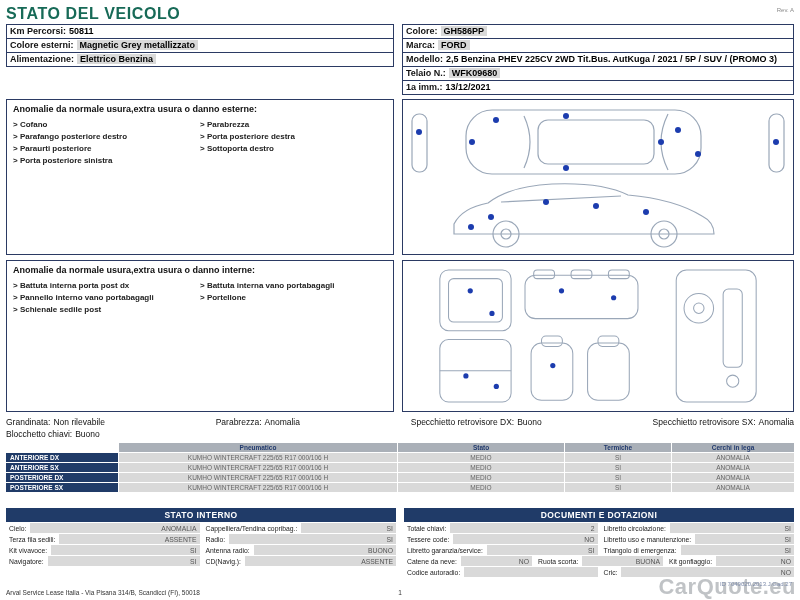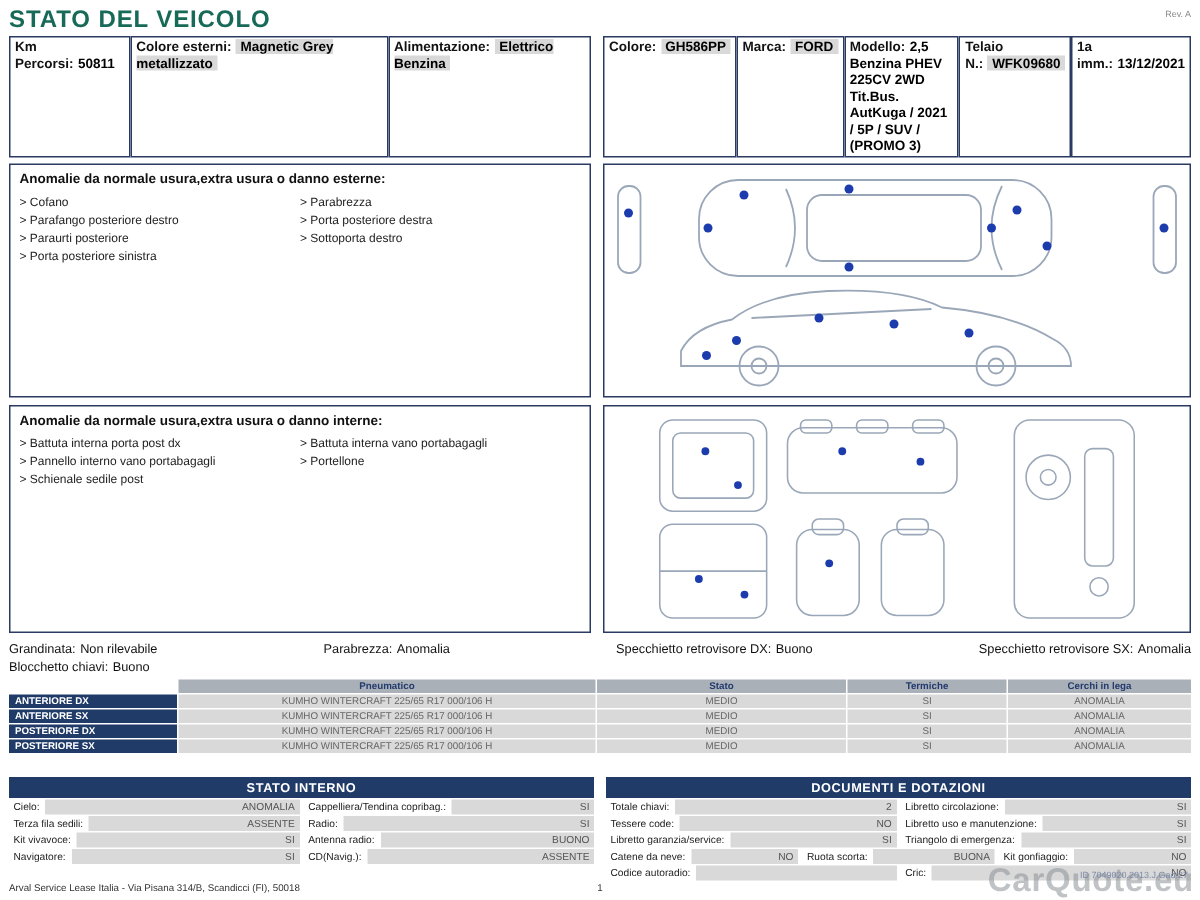--- a/index.html
+++ b/index.html
@@ -14,21 +14,21 @@
     font-family:"Liberation Sans",sans-serif;color:#111;
     box-sizing:border-box;padding:5px 6px;overflow:hidden;
   }
   
   .topbar{display:flex;justify-content:space-between;align-items:flex-start;height:17px;}
   .title{color:var(--teal);font-size:16px;font-weight:bold;letter-spacing:.6px;}
   .rev{font-size:6px;color:#8a8a8a;padding-top:2px;}
 
   
   .info{display:flex;gap:8px;margin-top:2px;}
-  .info-col{display:flex;}
+  .info-col{display:flex;flex-direction:column;}
   .info-left{width:388px;}
   .info-right{width:392px;}
   .irow{
     border:1px solid var(--line);margin-bottom:-1px;
     font-size:9px;font-weight:bold;padding:1px 3px;line-height:11px;
     display:block;background:#fff;
   }
   .irow .lbl{margin-right:3px;}
   .irow .val{color:#000;}
   .irow .val.hl{background:var(--grayfill);padding:0 3px;}
@@ -36,21 +36,21 @@
   
   .sec{display:flex;gap:8px;margin-top:5px;}
   .listbox{
     flex:0 0 388px;box-sizing:border-box;border:1px solid var(--line);
     padding:4px 6px;
   }
   .sec1 .listbox,.sec1 .diagbox{height:156px;}
   .sec2 .listbox,.sec2 .diagbox{height:152px;}
   .listbox .ltitle{font-size:9px;font-weight:bold;margin-bottom:5px;}
   .cols{display:flex;}
-  .col{width:50%;box-sizing:border-box;padding-right:8px;}
+  .col{width:50%;box-sizing:border-box;padding-right:8px;font-weight:bold;}
   .li{font-size:8px;line-height:12px;color:#222;}
   .diagbox{
     flex:1;box-sizing:border-box;border:1px solid var(--line);
     padding:2px;background:#fff;
   }
   .diagbox svg{width:100%;height:100%;}
   .car{stroke:#9aa7b8;fill:none;stroke-width:1.2;}
   .dot{fill:#1c3cae;stroke:none;}
 
   

